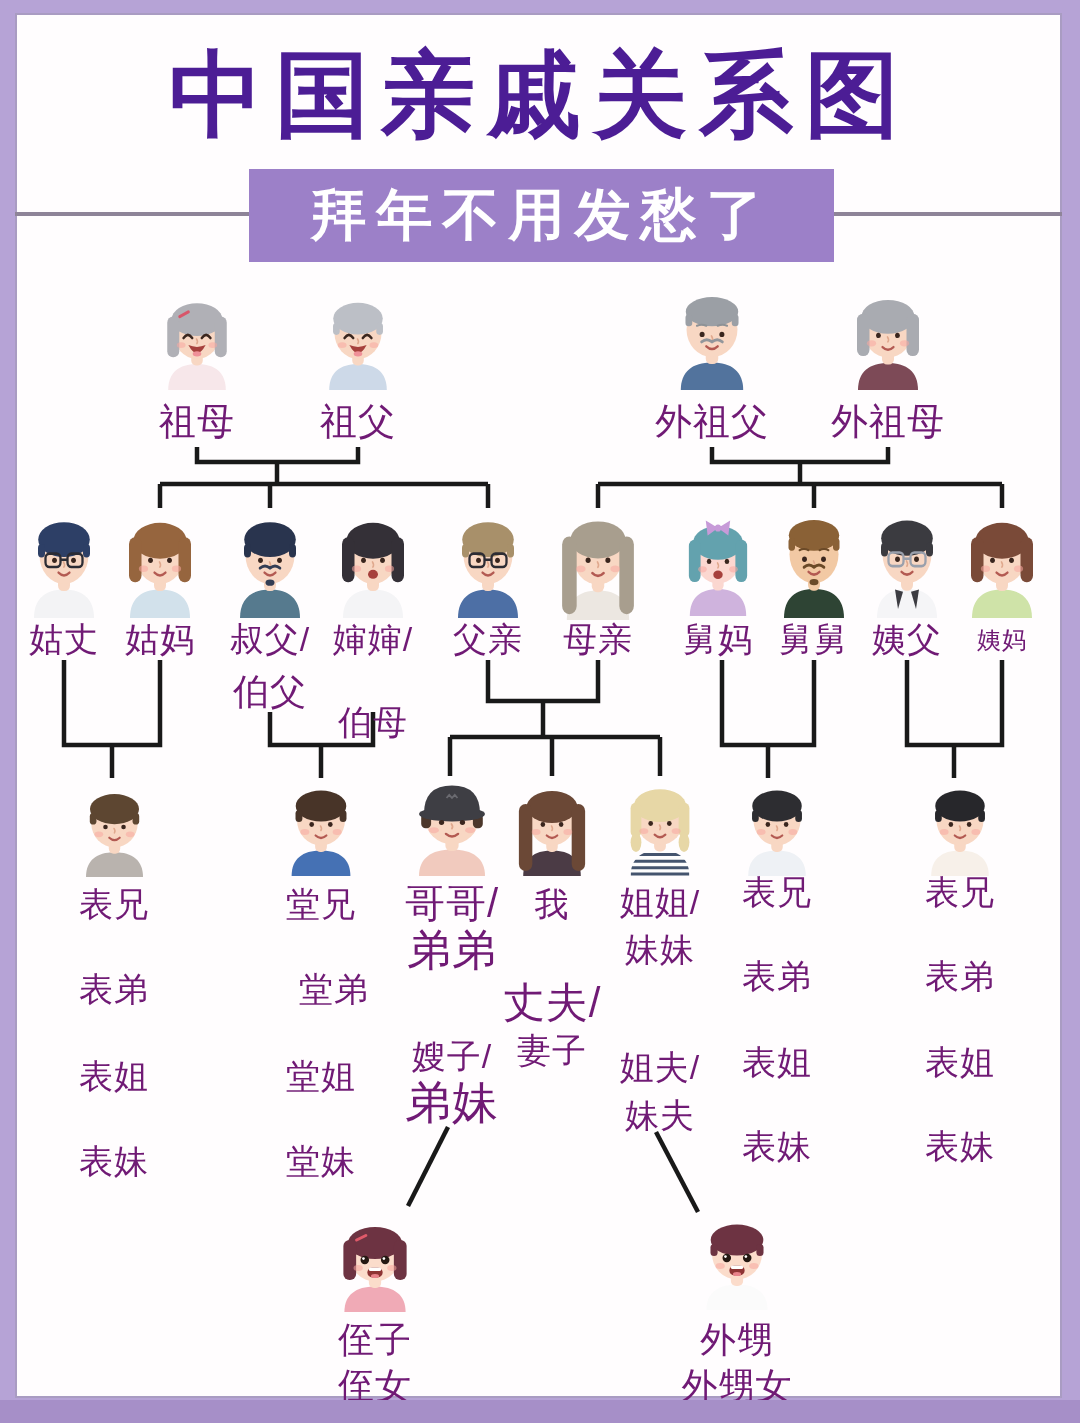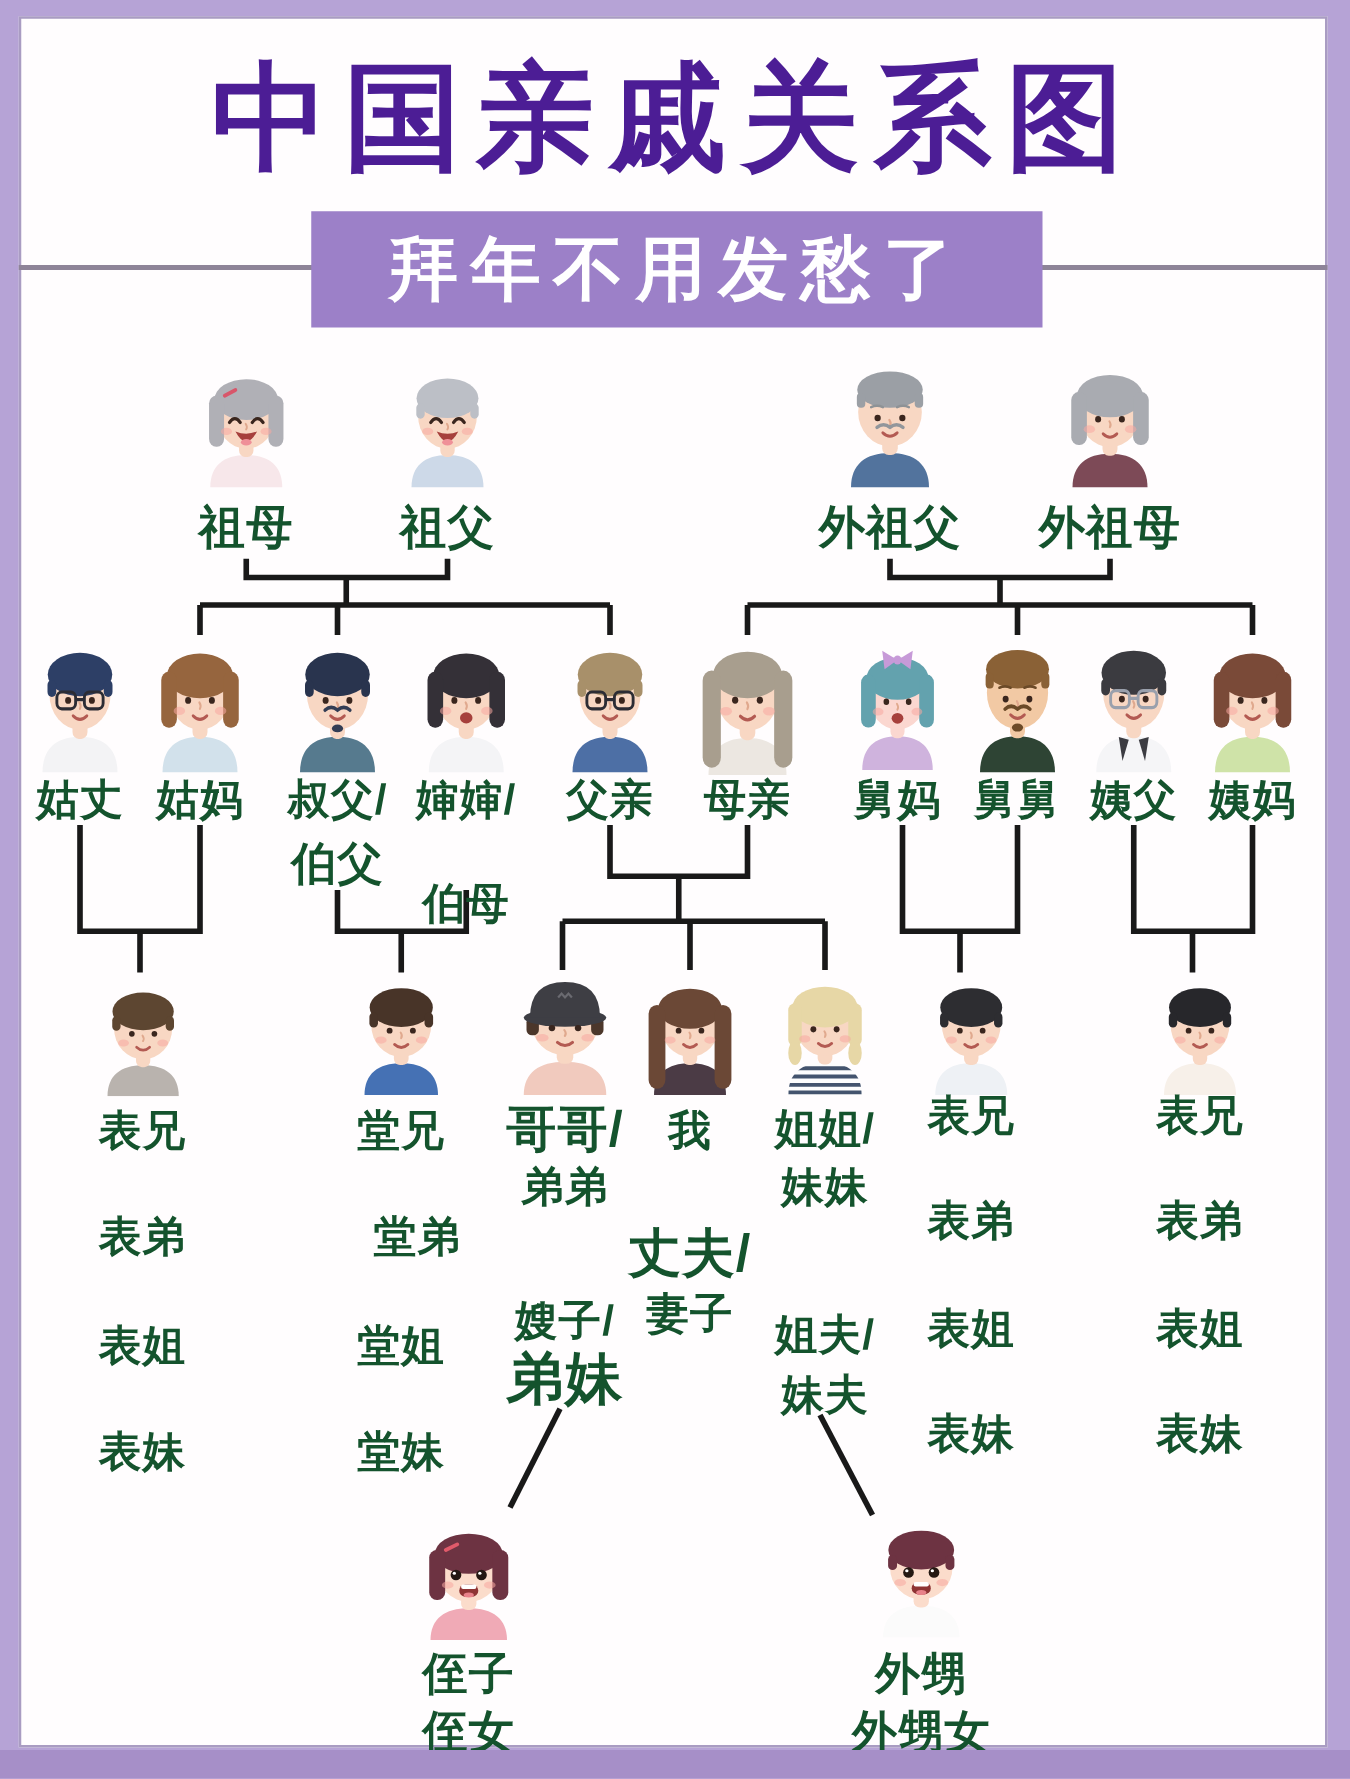--- a/index.html
+++ b/index.html
@@ -28,21 +28,21 @@
     display:flex;align-items:center;justify-content:center;
   }
   .banner span{
     font-size:56px;font-weight:800;color:#ffffff;letter-spacing:10px;white-space:nowrap;
   }
   .connectors{position:absolute;left:0;top:0;}
   .avatar{position:absolute;}
   .avatar svg{display:block;}
   .klabel{
     position:absolute;transform:translate(-50%,-50%);
-    color:#14532d;font-weight:700;white-space:nowrap;letter-spacing:1px;
+    color:#701a75;font-weight:400;white-space:nowrap;letter-spacing:1px;
   }
 </style>
 </head>
 <body>
 
 <div class="panel"></div>
 <h1 class="page-title">中国亲戚关系图</h1>
 <div class="deco-line"></div>
 <div class="banner">
   <span>拜年不用发愁了</span>
@@ -332,21 +332,21 @@
         <rect x="19" y="28" width="12.5" height="40" rx="6" fill="#7a4a38"></rect>
         <rect x="68.5" y="28" width="12.5" height="40" rx="6" fill="#7a4a38"></rect>
         <circle cx="40.5" cy="48.5" r="2.4" fill="#3a261e"></circle>
         <circle cx="59.5" cy="48.5" r="2.4" fill="#3a261e"></circle>
         <path d="M49.5,50 q1.8,2.5 0.4,4.5" stroke="#e0a98e" stroke-width="1.6" fill="none" stroke-linecap="round"></path>
         <ellipse cx="33.5" cy="56" rx="4.6" ry="2.9" fill="#f7a8a0" opacity="0.55"></ellipse>
         <ellipse cx="66.5" cy="56" rx="4.6" ry="2.9" fill="#f7a8a0" opacity="0.55"></ellipse>
         <path d="M44.5,59.5 Q50,64.5 55.5,59.5" stroke="#b35a52" stroke-width="2.2" fill="none" stroke-linecap="round"></path>
       </svg>
     </div>
-    <div class="klabel" style="left: 1002px; top: 640px; font-size: 34px; text-align: center;">姨妈</div>
+    <div class="klabel" style="left: 1002px; top: 640px; font-size: 24px; text-align: center;">姨妈</div>
     <div class="avatar" style="left: 66.5px; top: 780px; width: 95px; height: 97px;">
       <svg width="100%" height="100%" viewBox="0 0 100 100" preserveAspectRatio="none">
         <path d="M20,100 C20,83 31,74.5 50,74.5 C69,74.5 80,83 80,100 Z" fill="#b9b3ae"></path>
         <rect x="44" y="60" width="12" height="16" rx="5" fill="#f8d7c3"></rect>
         <ellipse cx="50" cy="44" rx="24.5" ry="25.5" fill="#f8d7c3"></ellipse>
         <ellipse cx="50" cy="30" rx="25.8" ry="15.5" fill="#5d4631"></ellipse>
         <rect x="24" y="34" width="7" height="12" rx="3.5" fill="#5d4631"></rect>
         <rect x="69" y="34" width="7" height="12" rx="3.5" fill="#5d4631"></rect>
         <circle cx="40.5" cy="48.5" r="2.4" fill="#3a261e"></circle>
         <circle cx="59.5" cy="48.5" r="2.4" fill="#3a261e"></circle>
@@ -392,21 +392,21 @@
         <path d="M45,25 l2.5,-3 2.5,3 2.5,-3 2.5,3" stroke="#6a6a70" fill="none" stroke-width="1.6"></path>
         <circle cx="40.5" cy="48.5" r="2.4" fill="#3a261e"></circle>
         <circle cx="59.5" cy="48.5" r="2.4" fill="#3a261e"></circle>
         <path d="M49.5,50 q1.8,2.5 0.4,4.5" stroke="#e0a98e" stroke-width="1.6" fill="none" stroke-linecap="round"></path>
         <ellipse cx="33.5" cy="56" rx="4.6" ry="2.9" fill="#f7a8a0" opacity="0.55"></ellipse>
         <ellipse cx="66.5" cy="56" rx="4.6" ry="2.9" fill="#f7a8a0" opacity="0.55"></ellipse>
         <path d="M44.5,59.5 Q50,64.5 55.5,59.5" stroke="#b35a52" stroke-width="2.2" fill="none" stroke-linecap="round"></path>
       </svg>
     </div>
     <div class="klabel" style="left: 452px; top: 903px; font-size: 40px;">哥哥/</div>
-    <div class="klabel" style="left: 452px; top: 950px; font-size: 34px;">弟弟</div>
+    <div class="klabel" style="left: 452px; top: 950px; font-size: 44px;">弟弟</div>
     <div class="klabel" style="left: 452px; top: 1057px; font-size: 34px;">嫂子/</div>
     <div class="klabel" style="left: 452px; top: 1103px; font-size: 46px;">弟妹</div>
     <div class="avatar" style="left: 504px; top: 776px; width: 96px; height: 100px;">
       <svg width="100%" height="100%" viewBox="0 0 100 100" preserveAspectRatio="none">
         <path d="M20,100 C20,83 31,74.5 50,74.5 C69,74.5 80,83 80,100 Z" fill="#4b3b45"></path>
         <rect x="44" y="60" width="12" height="16" rx="5" fill="#f8d7c3"></rect>
         <ellipse cx="50" cy="44" rx="24.5" ry="25.5" fill="#f8d7c3"></ellipse>
         <ellipse cx="50" cy="31" rx="26.5" ry="16" fill="#6b4836"></ellipse>
         <rect x="15.5" y="28" width="14" height="67" rx="7" fill="#6b4836"></rect>
         <rect x="70.5" y="28" width="14" height="67" rx="7" fill="#6b4836"></rect>

